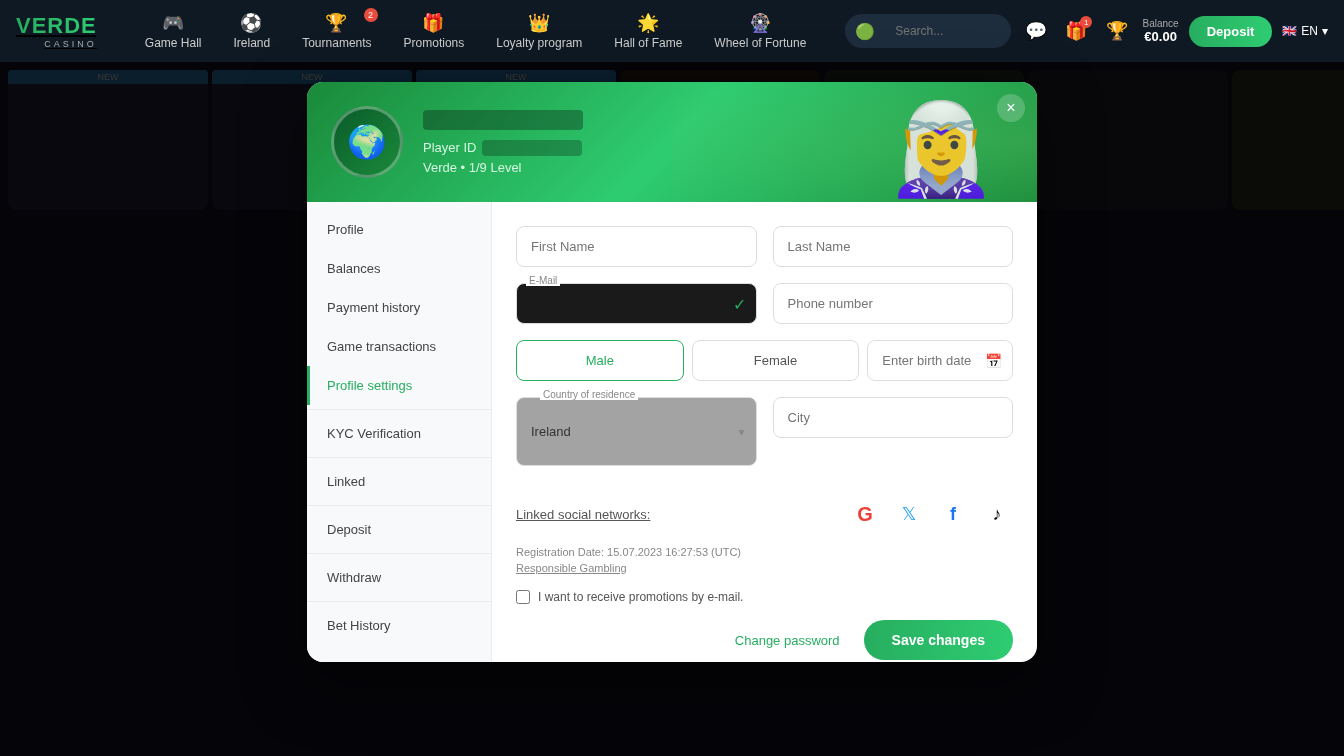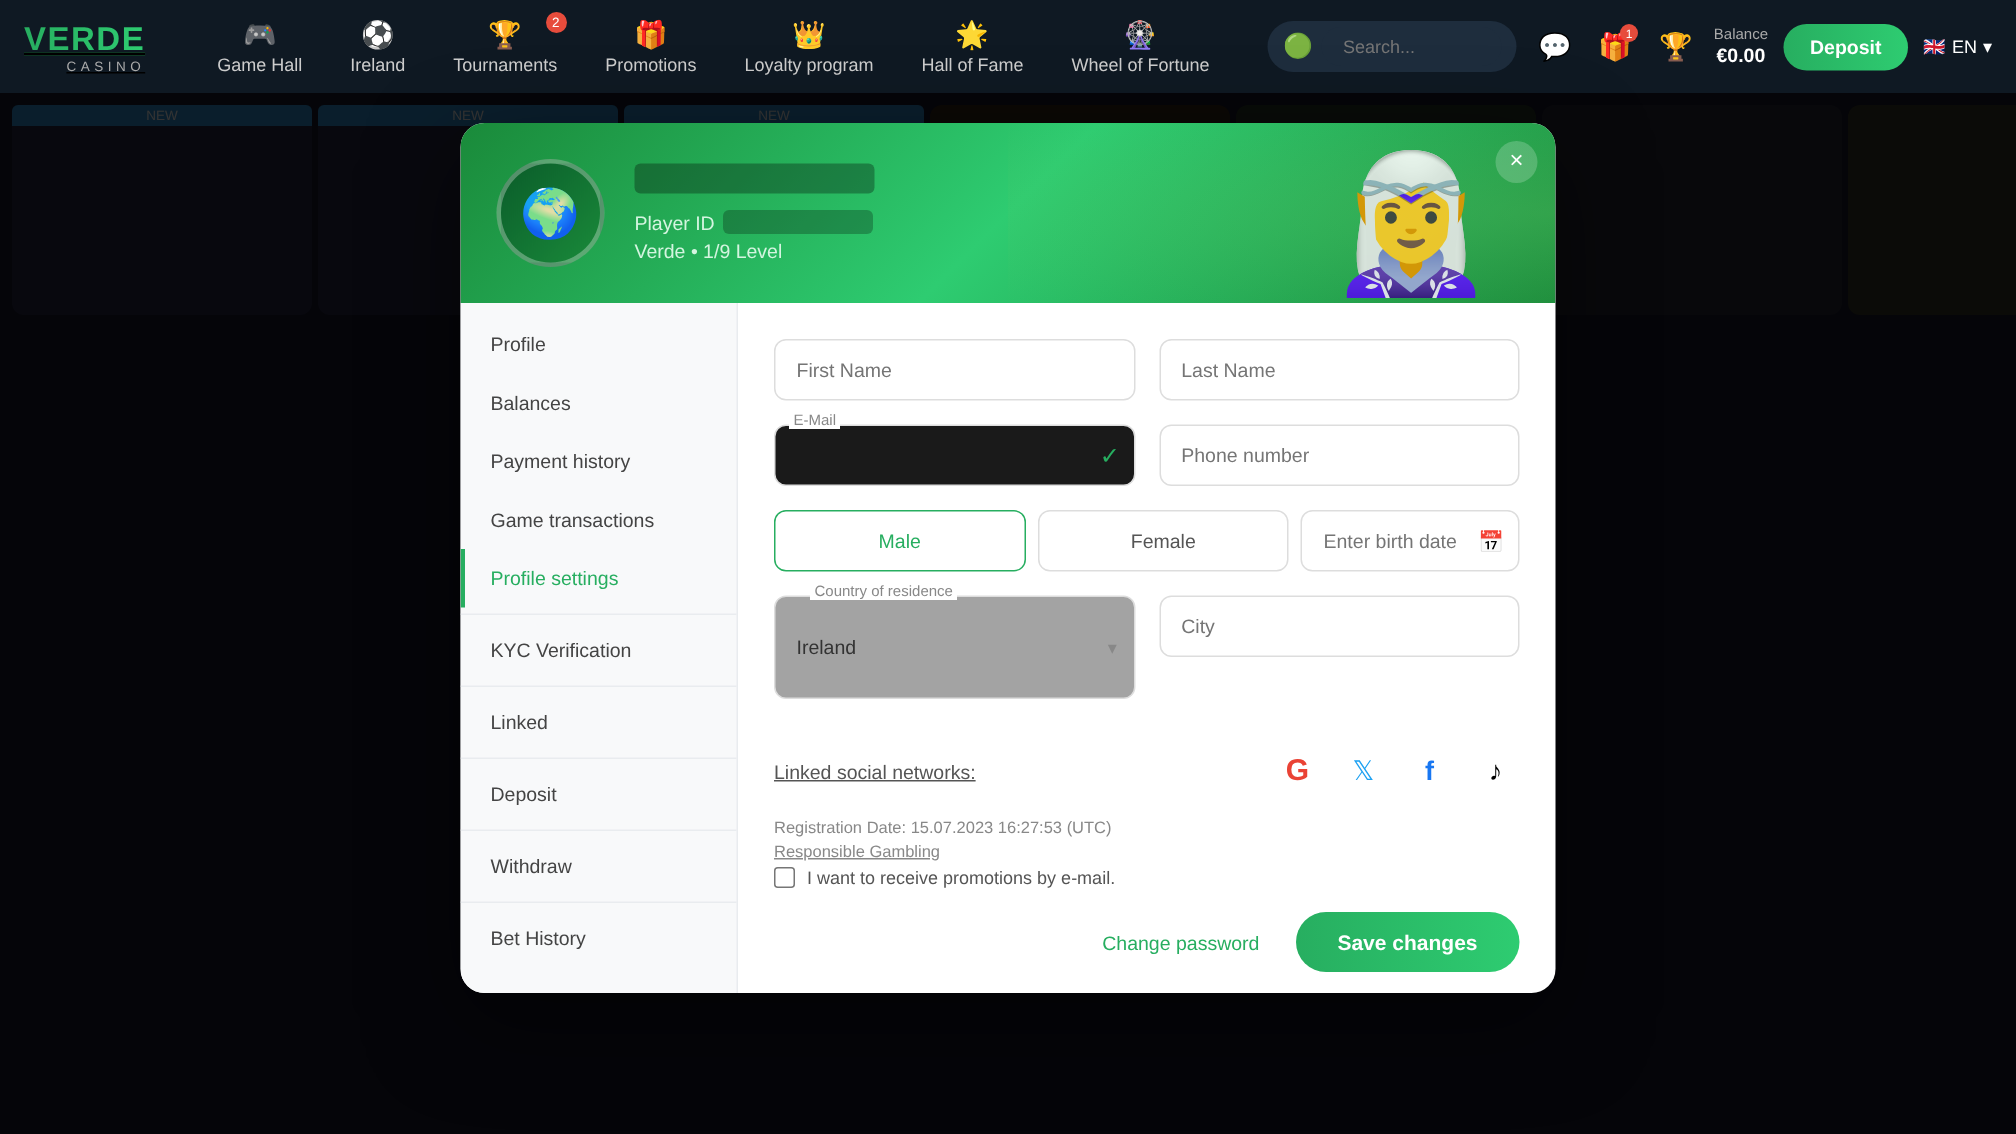--- a/index.html
+++ b/index.html
@@ -413,21 +413,21 @@
       align-items: center;
       justify-content: center;
       font-size: 16px;
       cursor: pointer;
     }
     .si-google { color: #ea4335; }
     .si-twitter { color: #1da1f2; }
     .si-facebook { color: #1877f2; }
     .si-tiktok { color: #000; }
     .reg-info { font-size: 11px; color: #888; margin-bottom: 4px; }
-    .resp-gambling { font-size: 11px; color: #888; margin-bottom: 4px; }
+    .resp-gambling { font-size: 11px; color: #888; margin-bottom: 16px; }
     .promo-row {
       display: flex;
       align-items: center;
       gap: 8px;
       margin-bottom: 16px;
     }
     .promo-checkbox {
       width: 14px;
       height: 14px;
       border: 1px solid #ccc;

